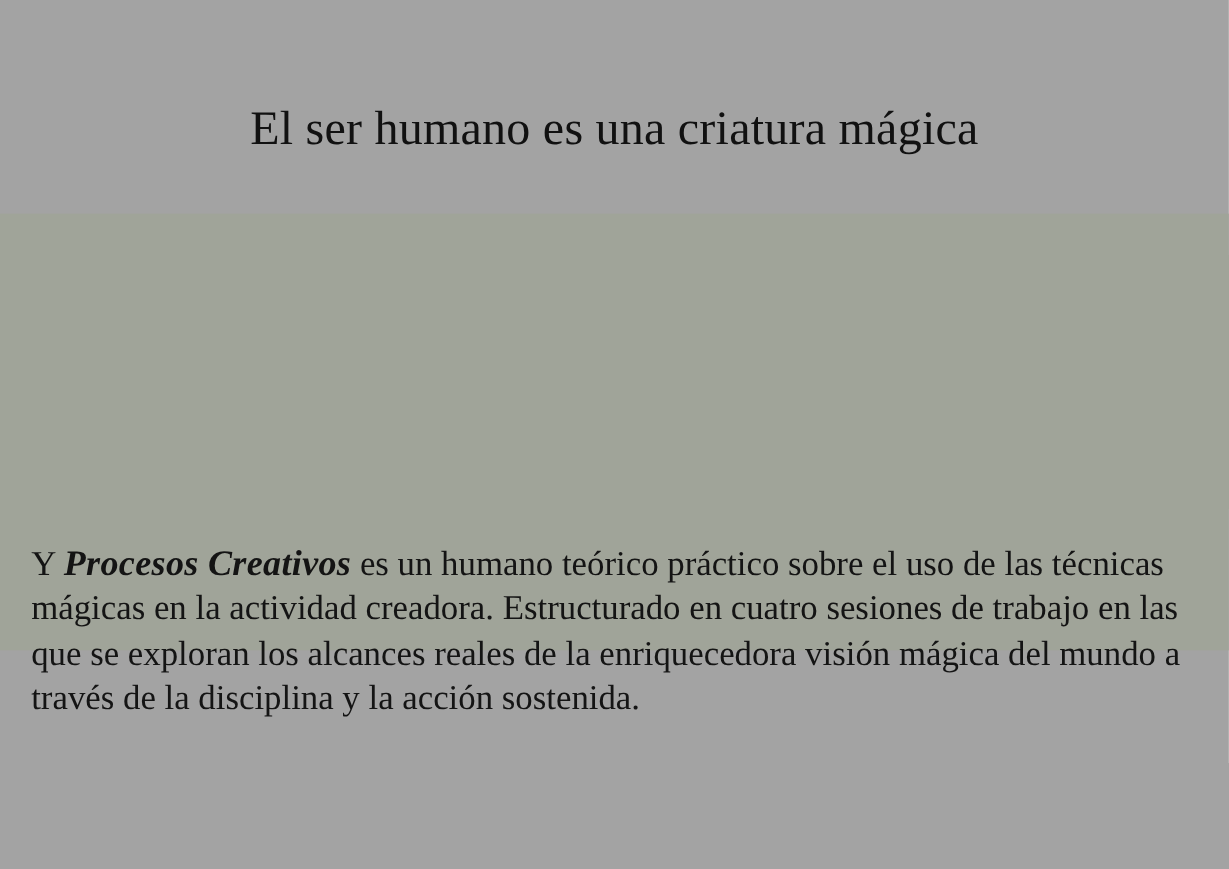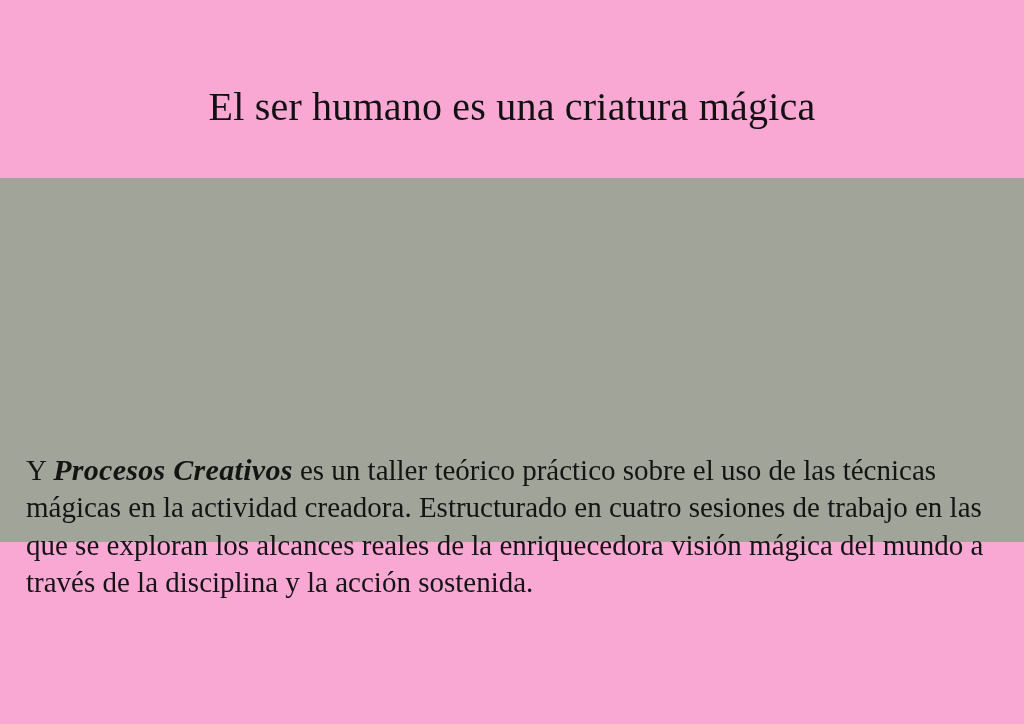--- a/index.html
+++ b/index.html
@@ -10,21 +10,21 @@
     width: 1024px;
     height: 724px;
     background: #ffffff;
     font-family: "Liberation Serif", serif;
     overflow: hidden;
   }
   .slide {
     position: relative;
     width: 1024px;
     height: 724px;
-    background: #f9a8d4;
+    background: #a3a3a3;
   }
   .slide-title {
     position: absolute;
     top: 56px;
     left: 0;
     width: 1024px;
     text-align: center;
     font-family: "Liberation Serif", serif;
     font-size: 40px;
     font-weight: 400;
@@ -59,16 +59,16 @@
   }
 </style>
 </head>
 <body>
 
 <div class="slide">
 
   <h1 class="slide-title">El ser humano es una criatura mágica</h1>
 
   <div class="body-band">
-    <p class="body-text"><span>Y </span><span class="emph">Procesos Creativos</span><span> es un taller teórico práctico sobre el uso de las técnicas mágicas en la actividad creadora. Estructurado en cuatro sesiones de trabajo en las que se exploran los alcances reales de la enriquecedora visión mágica del mundo a través  de la disciplina y la acción sostenida.</span></p>
+    <p class="body-text"><span>Y </span><span class="emph">Procesos Creativos</span><span> es un humano teórico práctico sobre el uso de las técnicas mágicas en la actividad creadora. Estructurado en cuatro sesiones de trabajo en las que se exploran los alcances reales de la enriquecedora visión mágica del mundo a través  de la disciplina y la acción sostenida.</span></p>
   </div>
 
 </div>
 
 </body></html>

